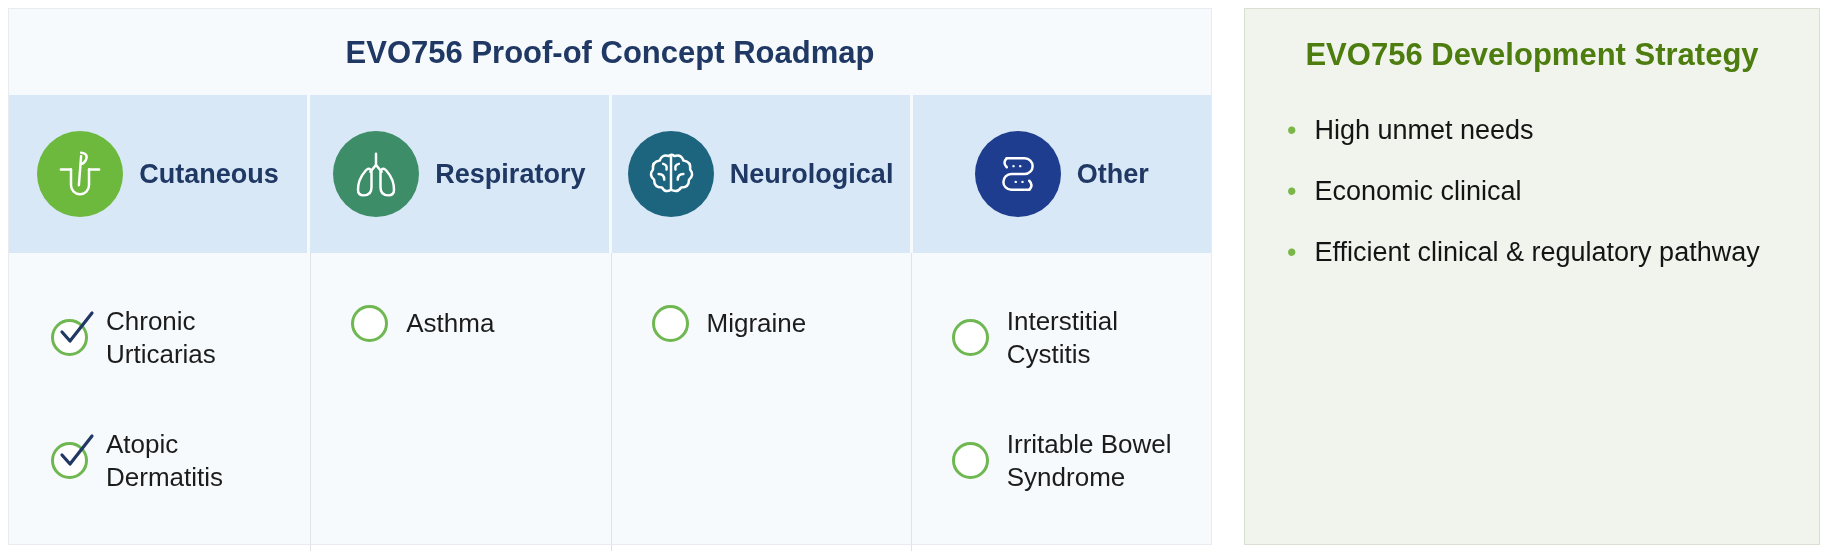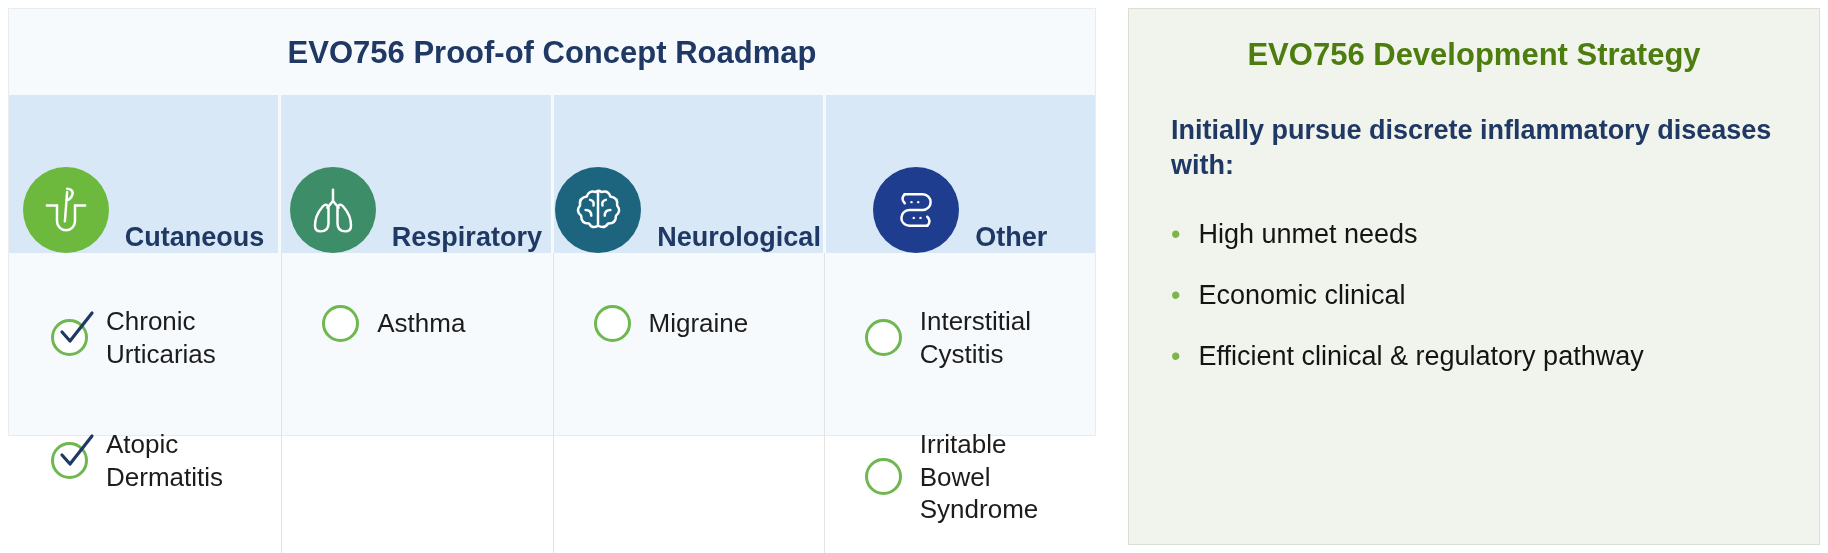--- a/index.html
+++ b/index.html
@@ -14,21 +14,21 @@
     display: flex;
     gap: 32px;
     padding: 8px 8px;
     width: 1828px;
     height: 553px;
   }
 
   
   .left-panel {
     width: 1204px;
-    height: 428px;
+    height: 537px;
     background: #f7fafd;
     border: 1px solid #e8ebef;
     display: flex;
     flex-direction: column;
   }
   .panel-title {
     text-align: center;
     color: #1f3864;
     font-weight: bold;
     font-size: 31px;
@@ -37,21 +37,21 @@
   }
   .header-band {
     display: flex;
     height: 158px;
     flex: 0 0 auto;
   }
   .header-col {
     flex: 1 1 0;
     background: #d8e8f6;
     display: flex;
-    align-items: flex-end;
+    align-items: center;
     justify-content: center;
     gap: 16px;
   }
   .header-col + .header-col { border-left: 3px solid #f7fafd; gap: 16px; }
   .circle {
     width: 86px;
     height: 86px;
     border-radius: 50%;
     display: flex;
     align-items: center;
@@ -262,21 +262,20 @@
           </span>
           <span class="item-label">Irritable Bowel Syndrome</span>
         </div>
       </div>
 
     </div>
   </div>
 
   <div class="right-panel">
     <div class="rp-title">EVO756 Development Strategy</div>
-    <div class="rp-intro">Initially pursue discrete inflammatory diseases with:</div>
     <ul class="rp-bullets">
       <li>
         <span class="bullet-dot">•</span>
         <span>High unmet needs</span>
       </li>
       <li>
         <span class="bullet-dot">•</span>
         <span>Economic clinical</span>
       </li>
       <li>

